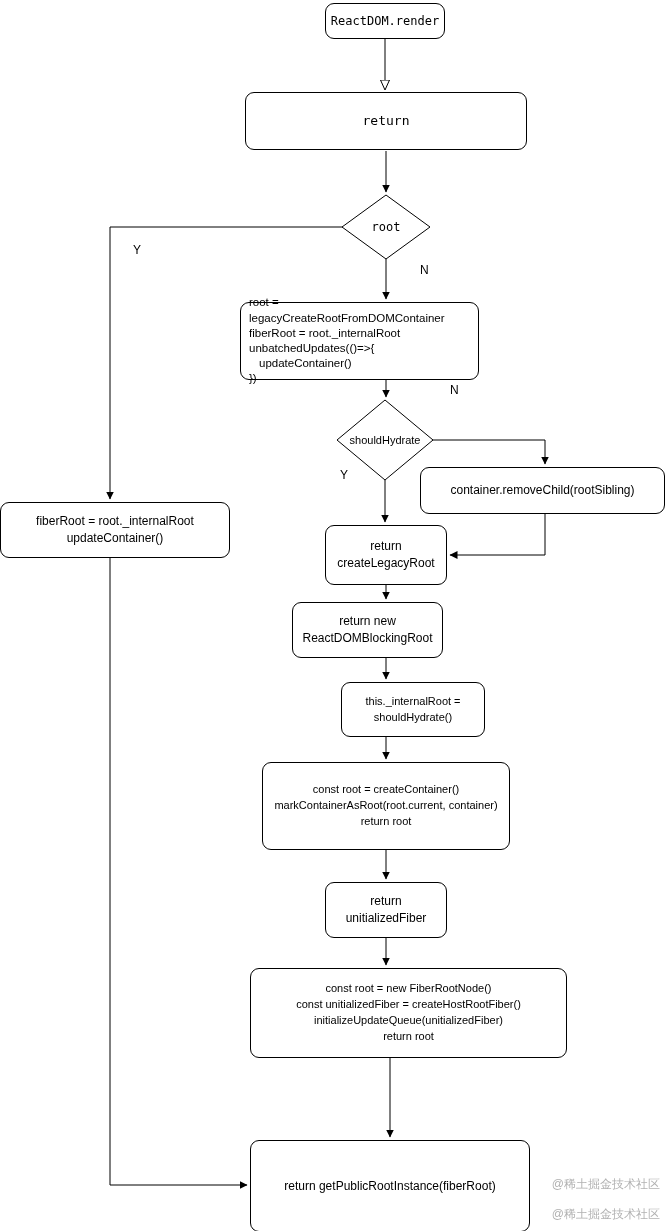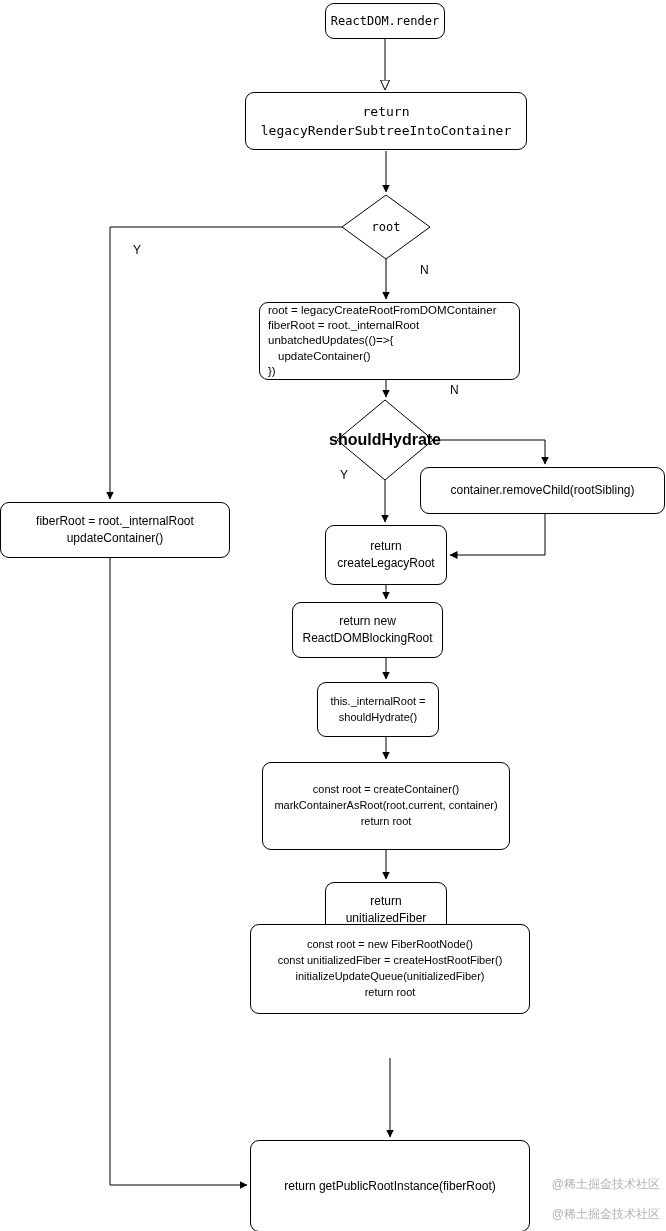--- a/index.html
+++ b/index.html
@@ -65,71 +65,70 @@
       <polygon points="385,400 433,440 385,480 337,440"></polygon>
     </g>
   </svg>
 
   <div class="node mono" style="left:325px;top:3px;width:120px;height:36px;font-size:12px;">
     <div>ReactDOM.render</div>
   </div>
 
   <div class="node mono" style="left:245px;top:92px;width:282px;height:58px;">
     <div>return</div>
-    <div>legacyRenderSubtreeIntoContainer</div>
   </div>
 
   <div class="diamond-label mono" style="left:342px;top:195px;width:88px;height:64px;">root</div>
 
-  <div class="node code-left" style="left:259px;top:302px;width:261px;height:78px;">
+  <div class="node code-left" style="left:240px;top:302px;width:239px;height:78px;">
     <div>root = legacyCreateRootFromDOMContainer</div>
     <div>fiberRoot = root._internalRoot</div>
     <div>unbatchedUpdates(()=&gt;{</div>
     <div class="indent">updateContainer()</div>
     <div>})</div>
   </div>
 
-  <div class="diamond-label" style="left:337px;top:400px;width:96px;height:80px;font-size:16px;font-weight:bold;">shouldHydrate</div>
+  <div class="diamond-label" style="left:337px;top:400px;width:96px;height:80px;font-size:11px;">shouldHydrate</div>
 
   <div class="node" style="left:420px;top:467px;width:245px;height:47px;">
     <div>container.removeChild(rootSibling)</div>
   </div>
 
   <div class="node" style="left:0px;top:502px;width:230px;height:56px;">
     <div>fiberRoot = root._internalRoot</div>
     <div>updateContainer()</div>
   </div>
 
   <div class="node" style="left:325px;top:525px;width:122px;height:60px;">
     <div>return</div>
     <div>createLegacyRoot</div>
   </div>
 
   <div class="node" style="left:292px;top:602px;width:151px;height:56px;">
     <div>return new</div>
     <div>ReactDOMBlockingRoot</div>
   </div>
 
-  <div class="node small" style="left:317px;top:682px;width:122px;height:55px;">
+  <div class="node small" style="left:341px;top:682px;width:144px;height:55px;">
     <div>this._internalRoot =</div>
     <div>shouldHydrate()</div>
   </div>
 
   <div class="node small" style="left:262px;top:762px;width:248px;height:88px;">
     <div>const root = createContainer()</div>
     <div>markContainerAsRoot(root.current, container)</div>
     <div>return root</div>
   </div>
 
   <div class="node" style="left:325px;top:882px;width:122px;height:56px;">
     <div>return</div>
     <div>unitializedFiber</div>
   </div>
 
-  <div class="node small" style="left:250px;top:924px;width:280px;height:90px;">
+  <div class="node small" style="left:250px;top:968px;width:317px;height:90px;">
     <div>const root = new FiberRootNode()</div>
     <div>const unitializedFiber = createHostRootFiber()</div>
     <div>initializeUpdateQueue(unitializedFiber)</div>
     <div>return root</div>
   </div>
 
   <div class="node" style="left:250px;top:1140px;width:280px;height:92px;">
     <div>return getPublicRootInstance(fiberRoot)</div>
   </div>
 

